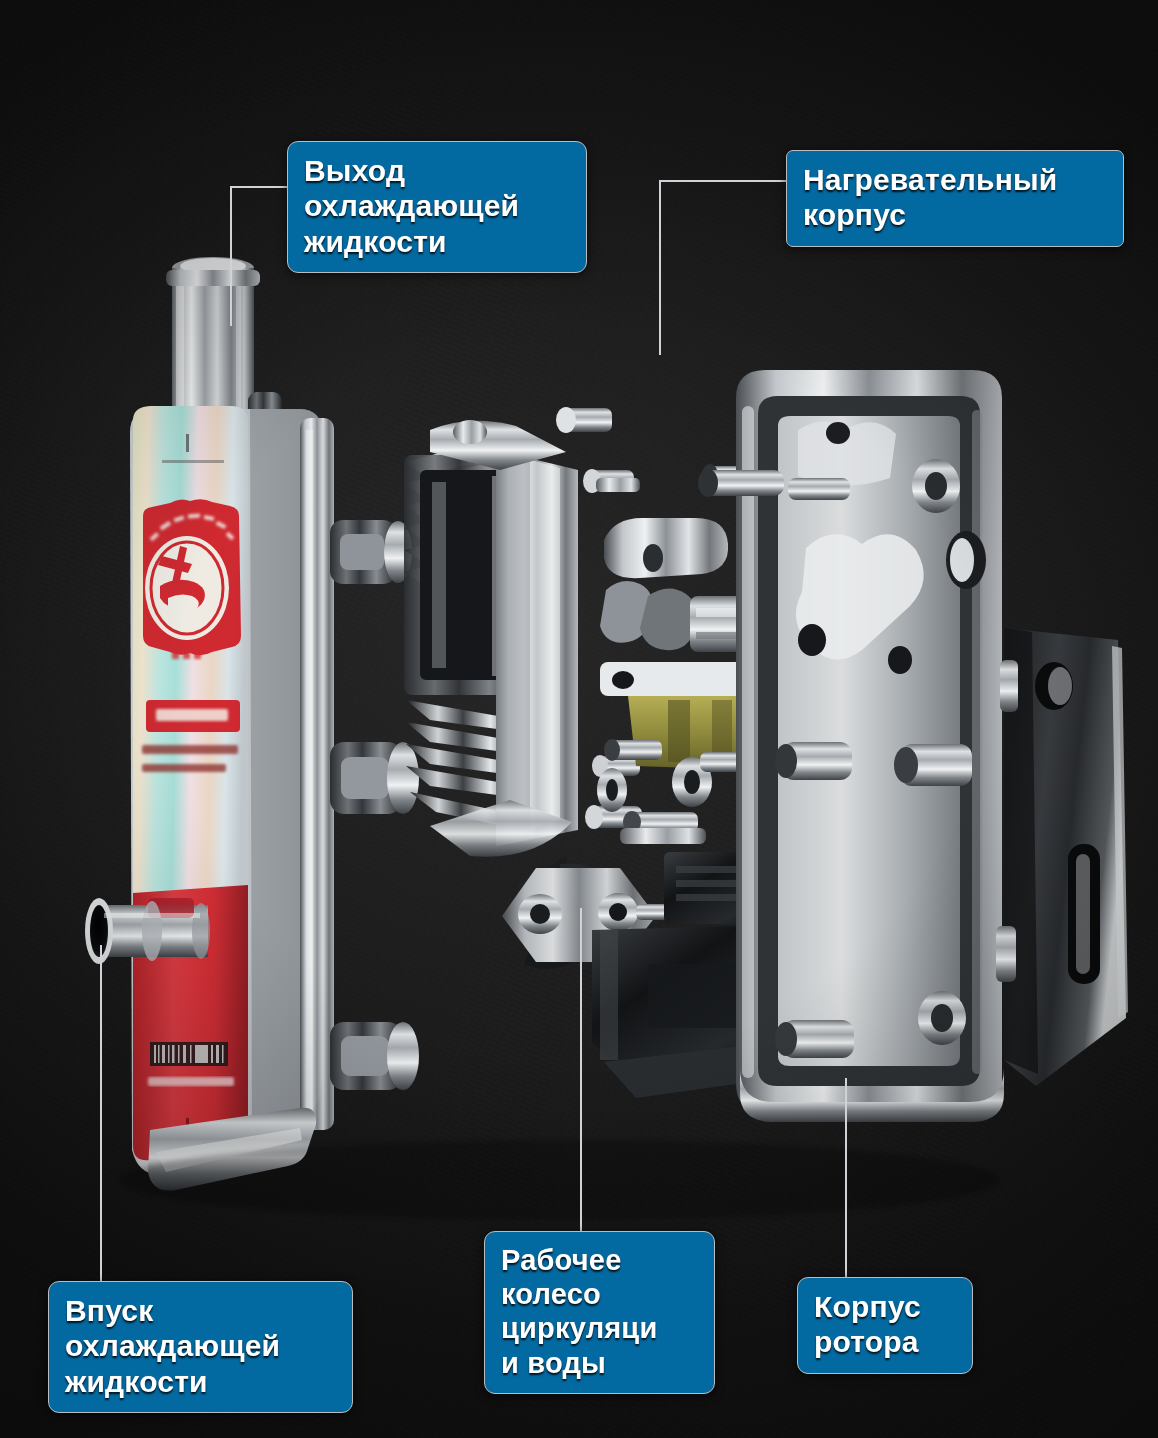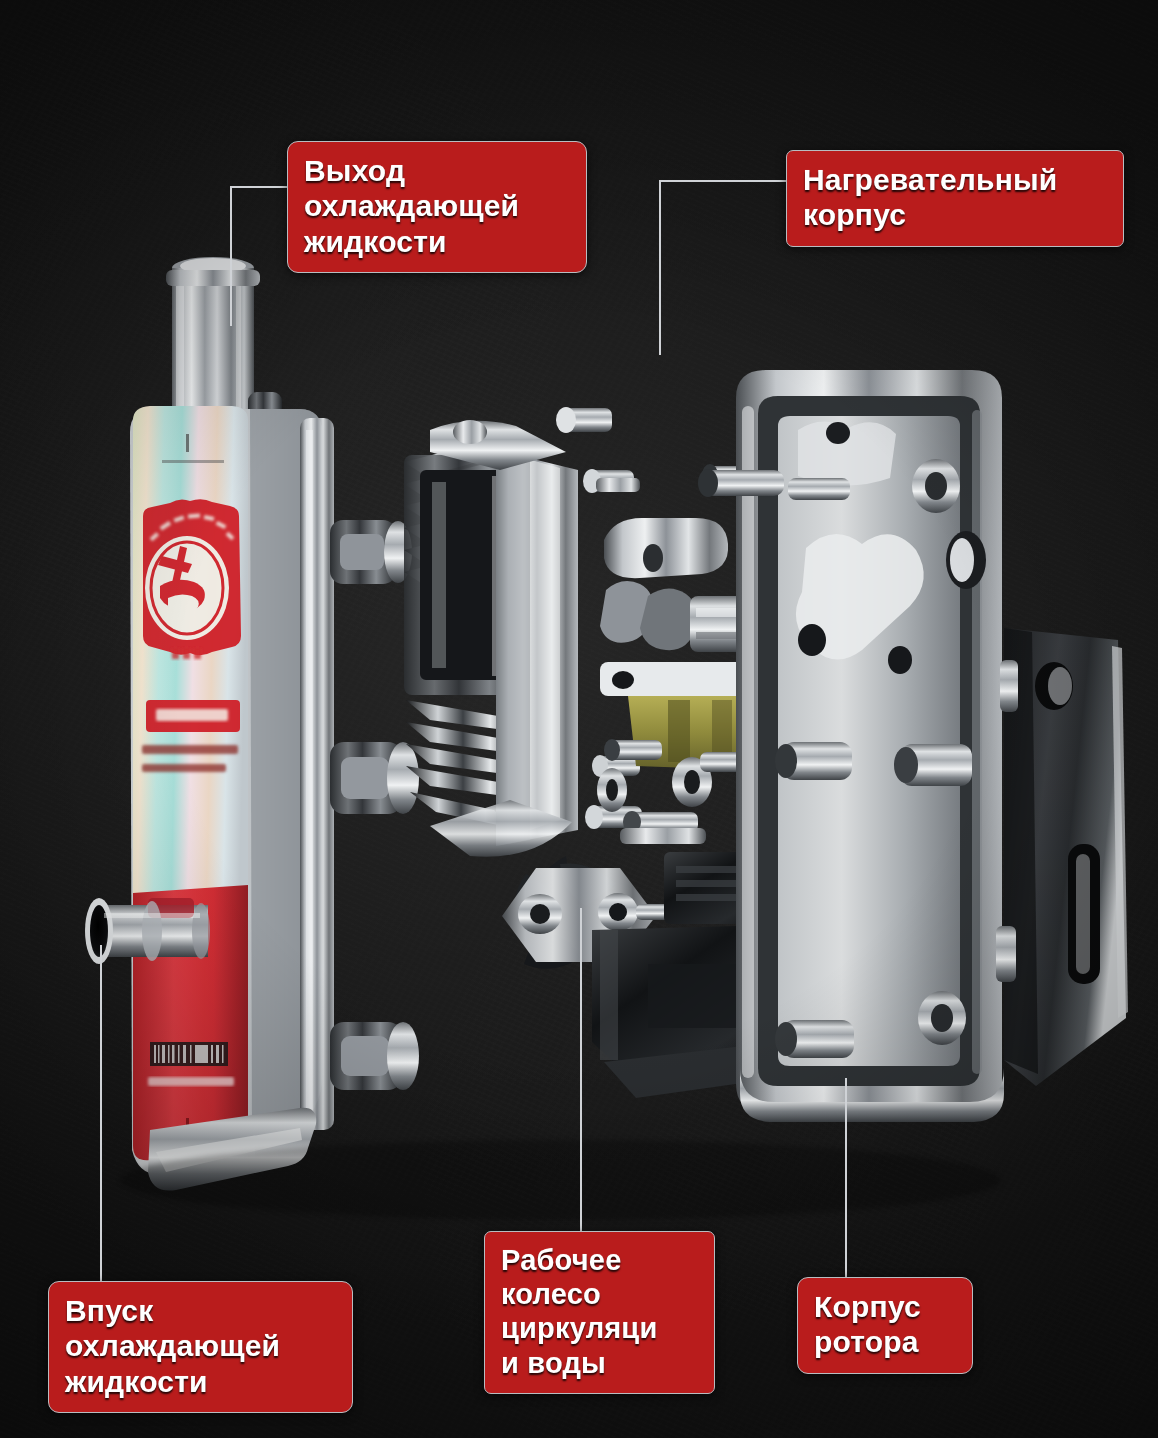--- a/index.html
+++ b/index.html
@@ -27,34 +27,34 @@
   .bg-vign{position:absolute;inset:0;
     background:radial-gradient(ellipse 1000px 900px at 50% 48%, rgba(0,0,0,0) 40%, rgba(0,0,0,.45) 100%);}
 
   
   #art{position:absolute;left:0;top:0;width:1158px;height:1438px;}
 
   
   .callout{
     position:absolute;
     box-sizing:border-box;
-    background:#b91c1c;
+    background:#0369a1;
     border:1.6px solid #b9bcc0;
     border-radius:11px;
     padding:11px 16px 13px 16px;
     color:#ffffff;
     font-weight:700;
     font-size:30px;
     line-height:1.18;
     letter-spacing:.2px;
     text-shadow:0 2px 2px rgba(0,0,0,.85), 0 0 1px rgba(255,255,255,.3);
     box-shadow:0 2px 10px rgba(0,0,0,.6);
     white-space:pre-line;
   }
-  .callout.small{font-size:29px;border-radius:7px;}
+  .callout.small{font-size:29px;}
   .leader{position:absolute;background:#cfd2d6;}
   .leader.v{width:1.6px;}
   .leader.h{height:1.6px;}
 </style>
 </head>
 <body>
 
 <div id="stage">
 
   <div class="bg-base"></div>

